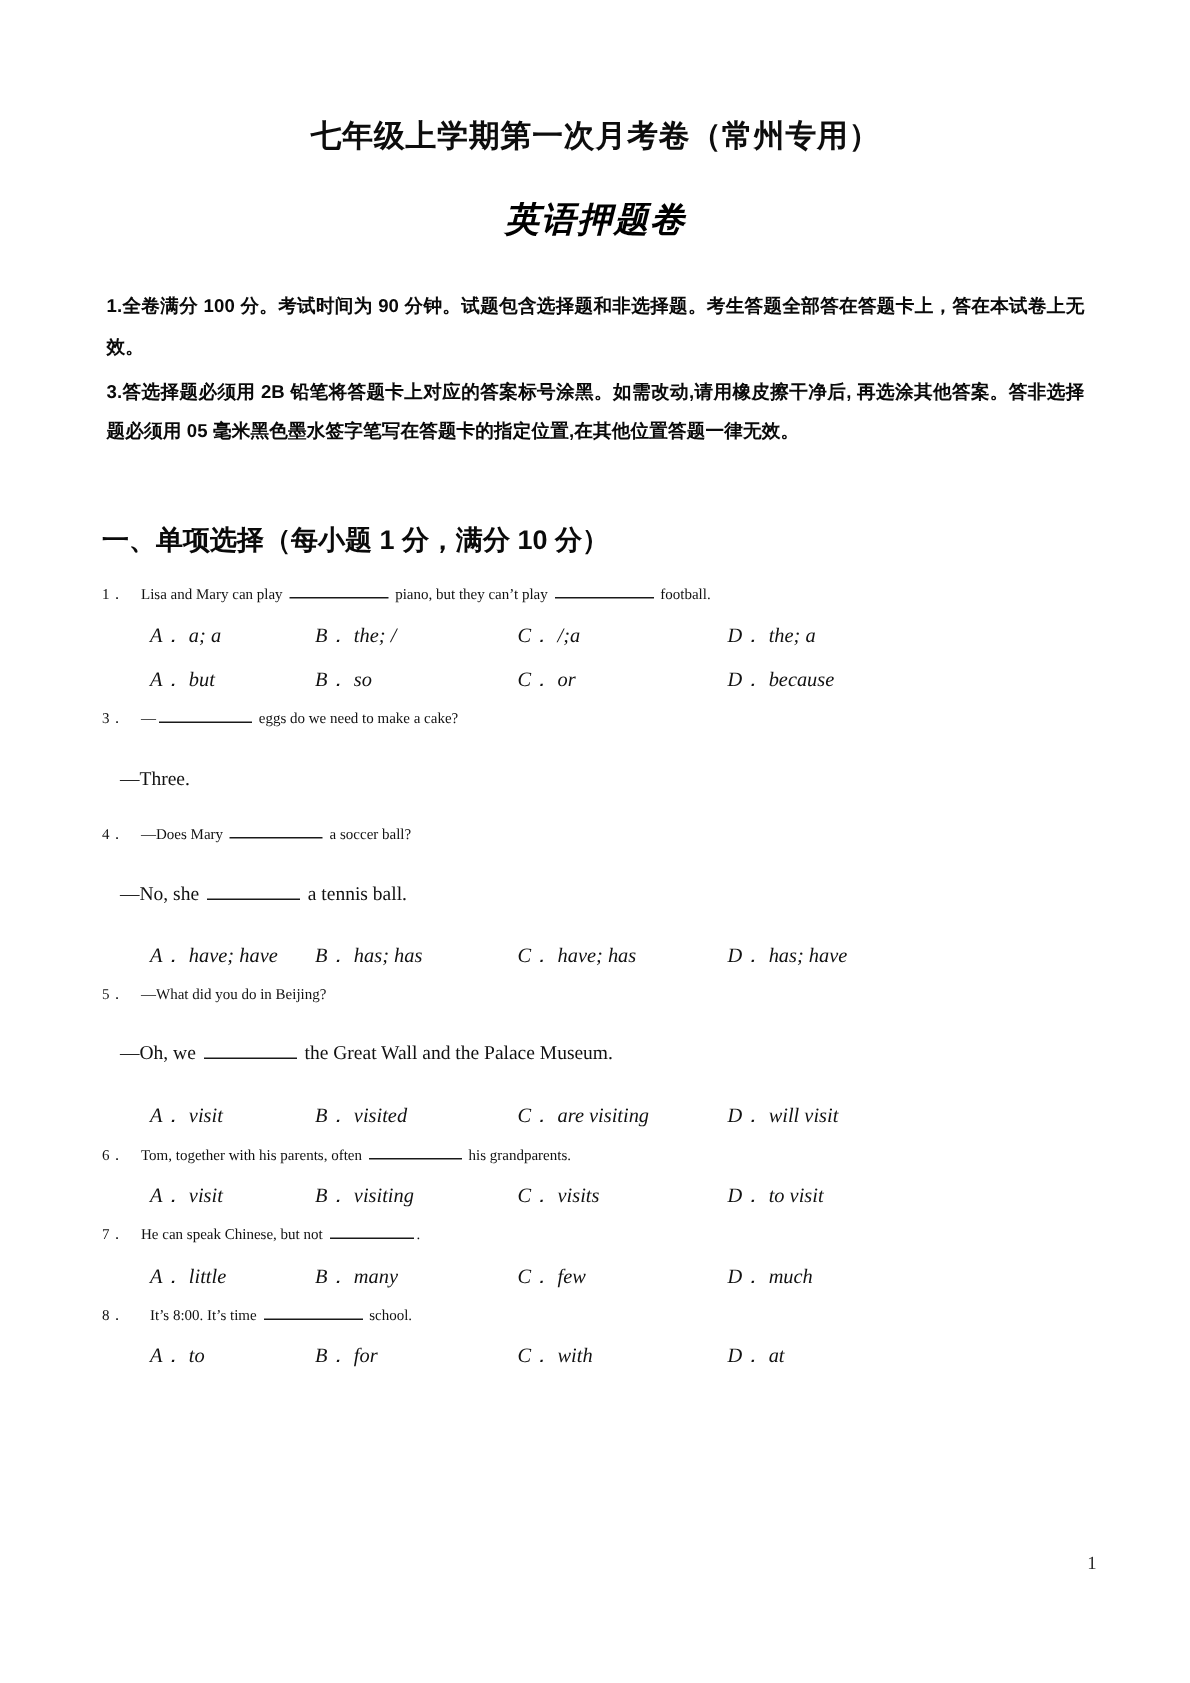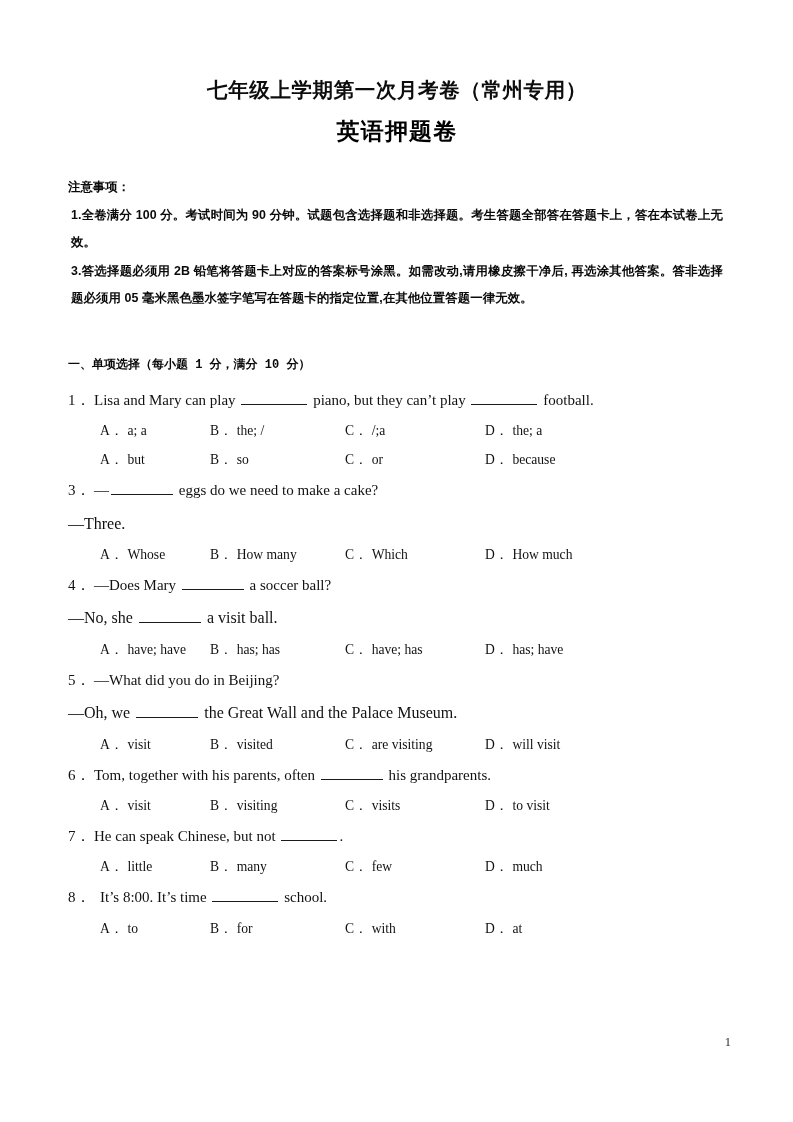--- a/index.html
+++ b/index.html
@@ -40,24 +40,25 @@
     padding-top: 78px;
     line-height: 1.25;
     color: #0d0d0d;
   }
   .title-sub {
     text-align: center;
     font-family: "DejaVu Sans", "Liberation Sans", sans-serif;
     font-size: 23px;
     font-weight: 700;
     letter-spacing: 1.2px;
-    margin: 0;
+    margin: 16px;
     padding-top: 13px;
     line-height: 1.25;
     color: #000000;
+    font-style: italic;
   }
 
   
   .notice {
     margin-top: 30px;
   }
   .notice-heading {
     font-family: "DejaVu Sans", "Liberation Sans", sans-serif;
     font-size: 12.4px;
     font-weight: 700;
@@ -72,67 +73,68 @@
     line-height: 2.15;
     margin: 3px;
     text-align: justify;
     text-justify: inter-character;
     color: #0a0a0a;
     letter-spacing: 0.1px;
   }
 
   
   .section-heading {
-    font-family: Liberation Mono, monospace;
-    font-size: 12px;
+    font-family: Liberation Sans, sans-serif;
+    font-size: 18px;
     font-weight: 700;
     margin: 0;
     padding-top: 40px;
     padding-bottom: 4px;
     line-height: 1.8;
     color: #0a0a0a;
   }
 
   
   .q-block { margin: 0; }
   .q-stem {
-    font-size: 15px;
+    font-size: 10px;
     line-height: 1.55;
     margin: 0;
     padding: 8.5px 0 0 0;
     white-space: pre-wrap;
   }
   .q-stem .qnum {
     display: inline-block;
     min-width: 26px;
   }
   .q-stem.wide .qnum { min-width: 32px; }
   .q-cont {
-    font-size: 16px;
+    font-size: 13px;
     line-height: 1.55;
-    margin: 0;
+    margin: 12px;
     padding: 9px 0 0 0;
     white-space: pre-wrap;
   }
   .blank {
     display: inline-block;
     border-bottom: 1px solid #1a1a1a;
     vertical-align: baseline;
     height: 0.92em;
     margin: 0 2px;
   }
   .blank.w-short { width: 56px; }
   .blank.w-mid   { width: 62px; }
   .blank.w-long  { width: 66px; }
 
   .options {
     display: flex;
     padding: 9px 0 0 0;
     font-size: 13.6px;
     line-height: 1.5;
+    font-style: italic;
   }
   .opt {
     display: block;
     white-space: nowrap;
   }
   .opt.c1 { width: 110px; padding-left: 32px; }
   .opt.c2 { width: 135px; }
   .opt.c3 { width: 140px; }
   .opt.c4 { width: 140px; }
   .opt .lab { margin-right: 4px; }
@@ -150,21 +152,20 @@
 </head>
 <body>
 
 <div class="page">
   <div class="content">
 
     <h1 class="title-main">七年级上学期第一次月考卷（常州专用）</h1>
     <h2 class="title-sub">英语押题卷</h2>
 
     <div class="notice">
-      <p class="notice-heading">注意事项：</p>
       <p class="notice-item">1.全卷满分 100 分。考试时间为 90 分钟。试题包含选择题和非选择题。考生答题全部答在答题卡上，答在本试卷上无效。</p>
       <p class="notice-item">3.答选择题必须用 2B 铅笔将答题卡上对应的答案标号涂黑。如需改动,请用橡皮擦干净后, 再选涂其他答案。答非选择题必须用 05 毫米黑色墨水签字笔写在答题卡的指定位置,在其他位置答题一律无效。</p>
     </div>
 
     <h3 class="section-heading">一、单项选择（每小题 1 分，满分 10 分）</h3>
 
     <div class="q-block">
       <p class="q-stem"><span class="qnum">1．</span><span>Lisa and Mary can play </span><span class="blank w-long"></span><span> piano, but they can’t play </span><span class="blank w-long"></span><span> football.</span></p>
       <div class="options">
         <span class="opt c1"><span class="lab">A．</span><span>a; a</span></span>
@@ -179,31 +180,25 @@
         <span class="opt c1"><span class="lab">A．</span><span>but</span></span>
         <span class="opt c2"><span class="lab">B．</span><span>so</span></span>
         <span class="opt c3"><span class="lab">C．</span><span>or</span></span>
         <span class="opt c4"><span class="lab">D．</span><span>because</span></span>
       </div>
     </div>
 
     <div class="q-block">
       <p class="q-stem"><span class="qnum">3．</span><span>—</span><span class="blank w-mid"></span><span> eggs do we need to make a cake?</span></p>
       <p class="q-cont">—Three.</p>
-      <div class="options">
-        <span class="opt c1"><span class="lab">A．</span><span>Whose</span></span>
-        <span class="opt c2"><span class="lab">B．</span><span>How many</span></span>
-        <span class="opt c3"><span class="lab">C．</span><span>Which</span></span>
-        <span class="opt c4"><span class="lab">D．</span><span>How much</span></span>
-      </div>
     </div>
 
     <div class="q-block">
       <p class="q-stem"><span class="qnum">4．</span><span>—Does Mary </span><span class="blank w-mid"></span><span> a soccer ball?</span></p>
-      <p class="q-cont"><span>—No, she </span><span class="blank w-mid"></span><span> a visit ball.</span></p>
+      <p class="q-cont"><span>—No, she </span><span class="blank w-mid"></span><span> a tennis ball.</span></p>
       <div class="options">
         <span class="opt c1"><span class="lab">A．</span><span>have; have</span></span>
         <span class="opt c2"><span class="lab">B．</span><span>has; has</span></span>
         <span class="opt c3"><span class="lab">C．</span><span>have; has</span></span>
         <span class="opt c4"><span class="lab">D．</span><span>has; have</span></span>
       </div>
     </div>
 
     <div class="q-block">
       <p class="q-stem"><span class="qnum">5．</span><span>—What did you do in Beijing?</span></p>

